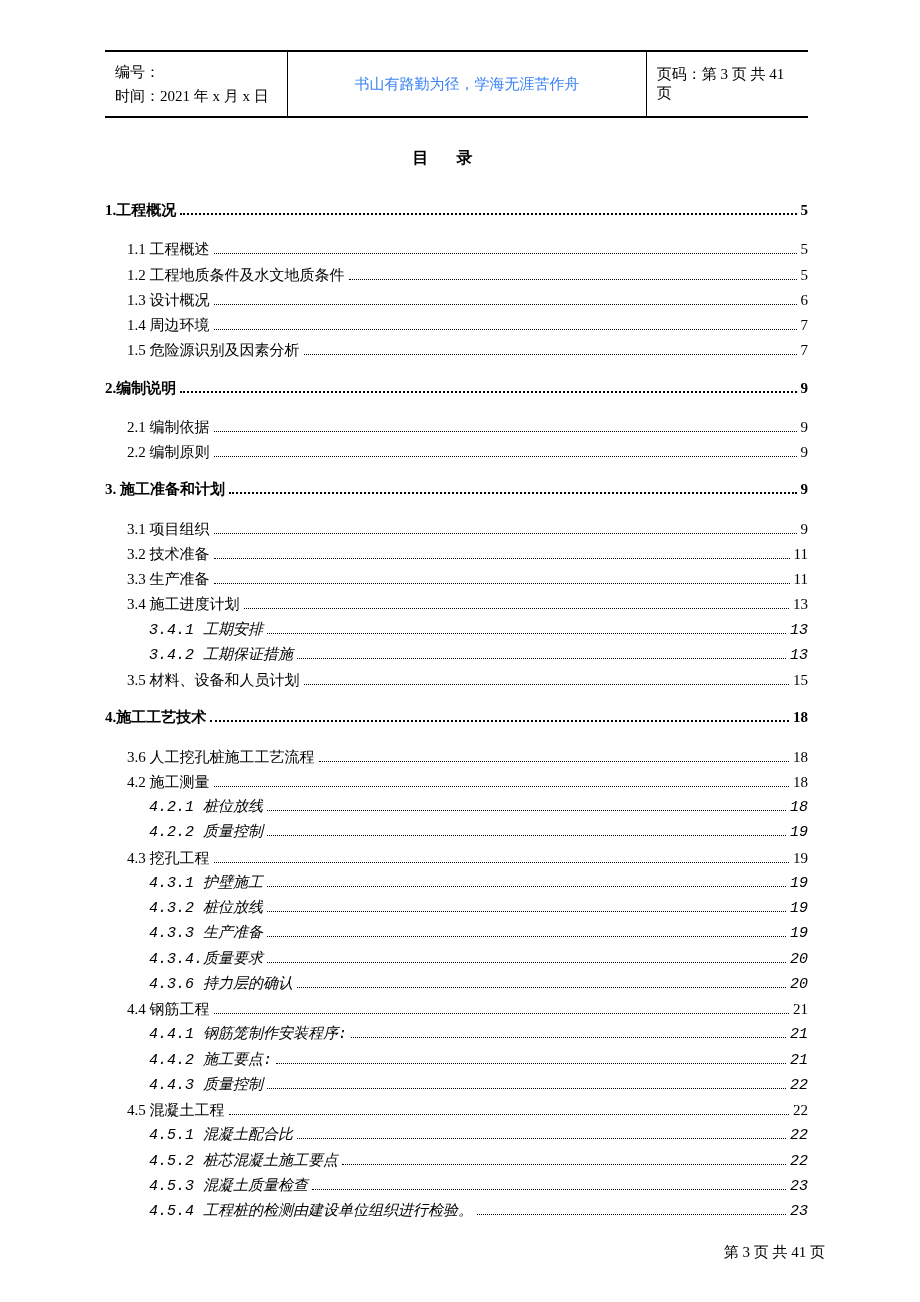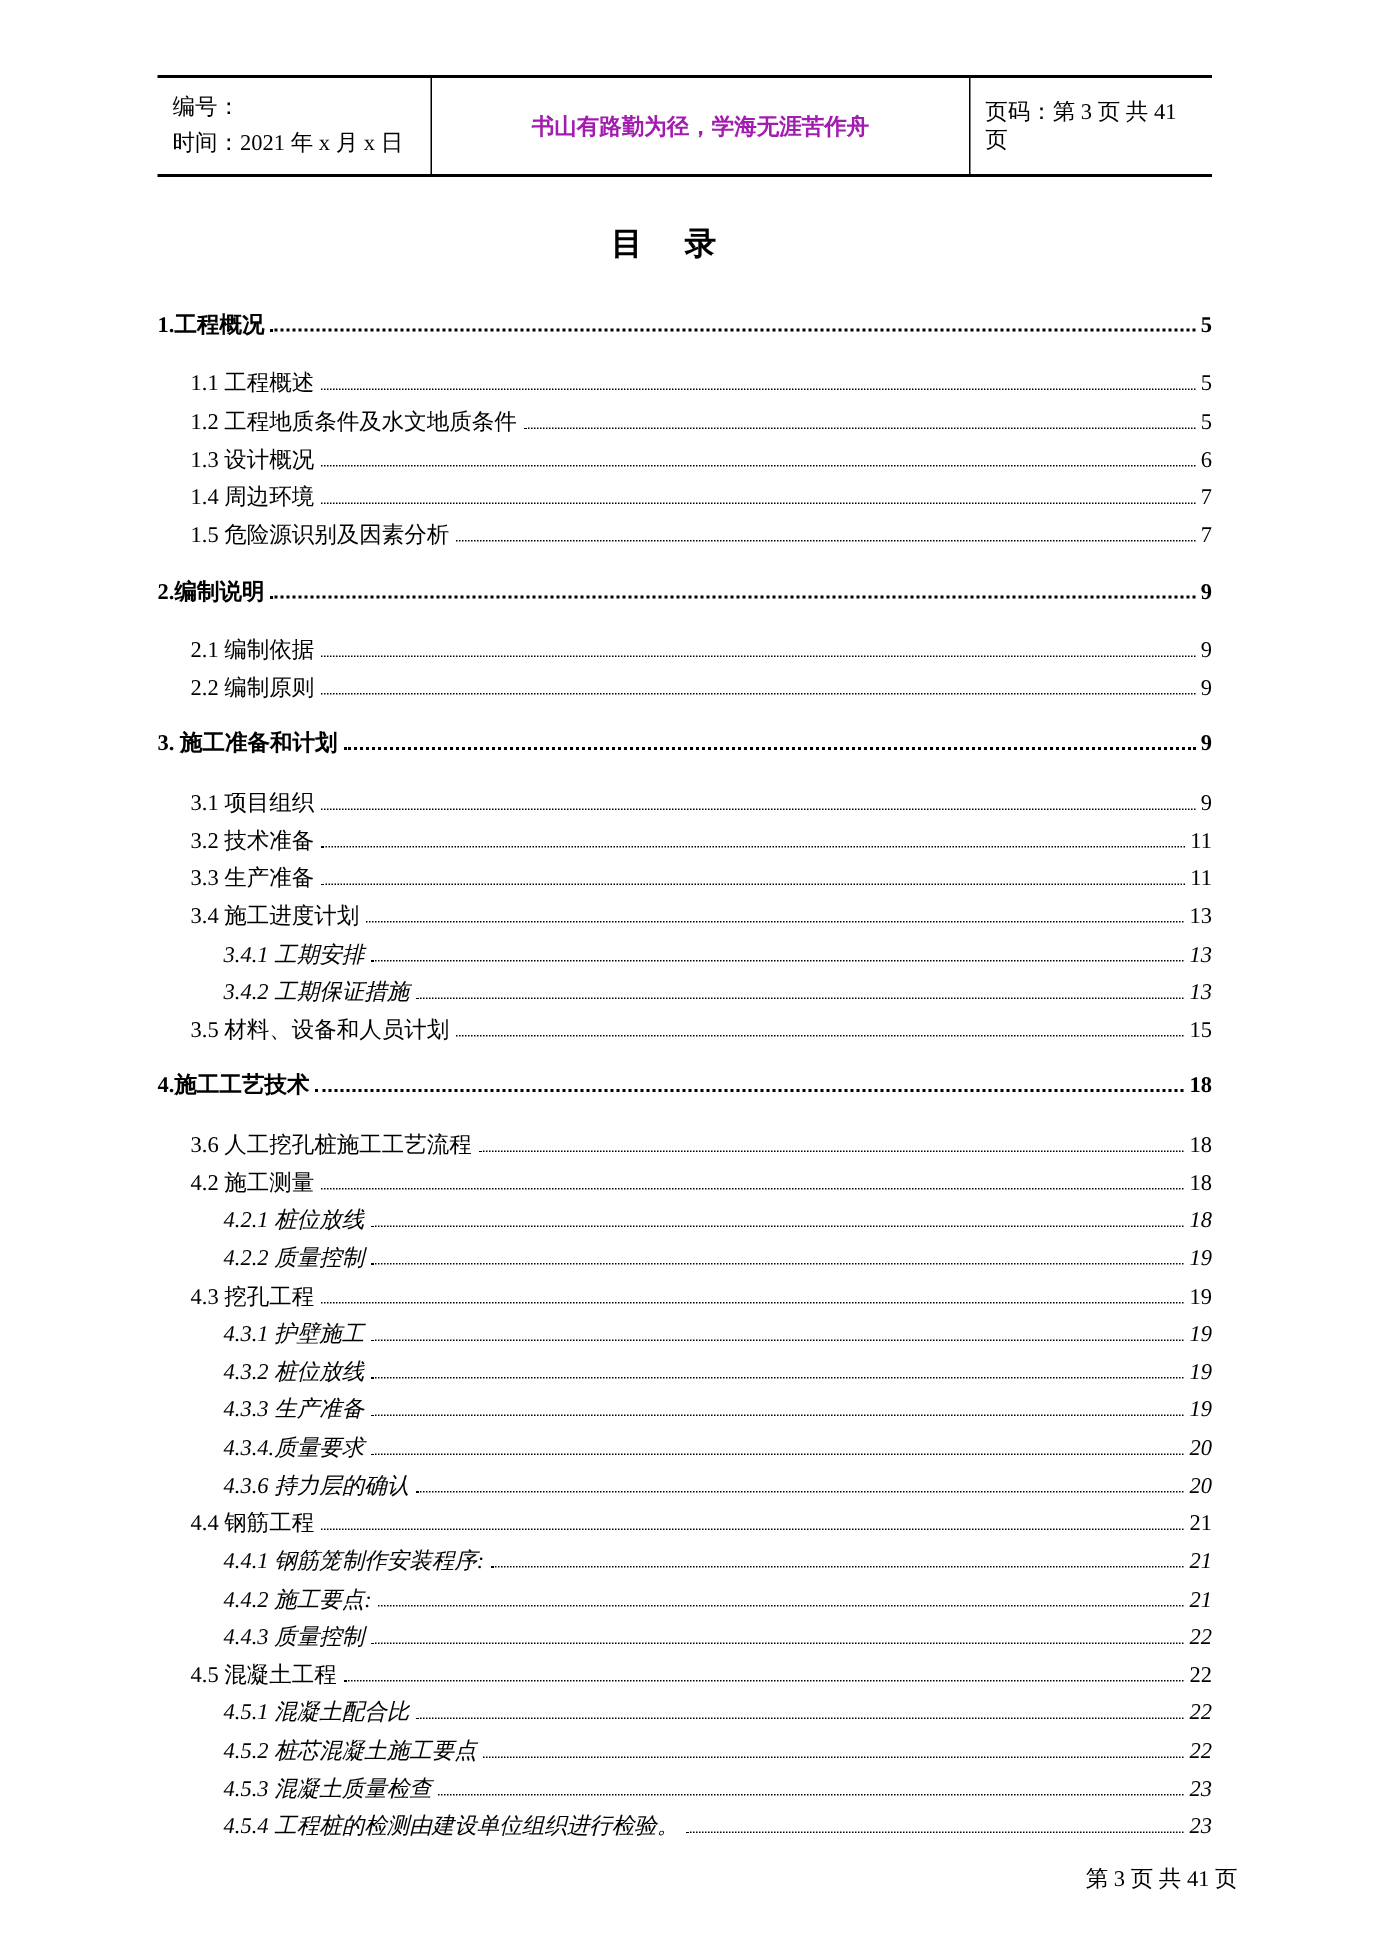--- a/index.html
+++ b/index.html
@@ -26,33 +26,33 @@
       vertical-align: middle;
       font-size: 15px;
     }
     .header-left {
       width: 26%;
       border-right: 1px solid #000;
       line-height: 1.6;
     }
     .header-center {
       text-align: center;
-      color: #a21caf;
+      color: #3b82f6;
       font-size: 21px;
-      font-weight: bold;
+      font-weight: normal;
       font-family: "SimSun", "宋体", serif;
       border-right: 1px solid #000;
     }
     .header-right {
       width: 23%;
       padding-left: 12px;
     }
     .toc-title {
       text-align: center;
-      font-size: 21px;
+      font-size: 16px;
       font-weight: bold;
       letter-spacing: 28px;
       margin: 20px 0 30px 0;
       font-family: "SimHei", "黑体", sans-serif;
     }
     .toc { }
     .toc-entry {
       display: flex;
       align-items: baseline;
       margin: 2px 0;
@@ -72,21 +72,21 @@
       margin-top: 14px;
       margin-bottom: 10px;
     }
     .level-1 .toc-dots { border-bottom-width: 2px; }
     .level-2 {
       margin-left: 22px;
     }
     .level-3 {
       margin-left: 44px;
       font-style: italic;
-      font-family: Liberation Serif, serif;
+      font-family: Liberation Mono, monospace;
     }
     .level-3 .toc-page {
       font-style: italic;
     }
     .spacer-after-1 { height: 4px; }
     .footer {
       position: absolute;
       right: 95px;
       bottom: 40px;
       font-size: 15px;

